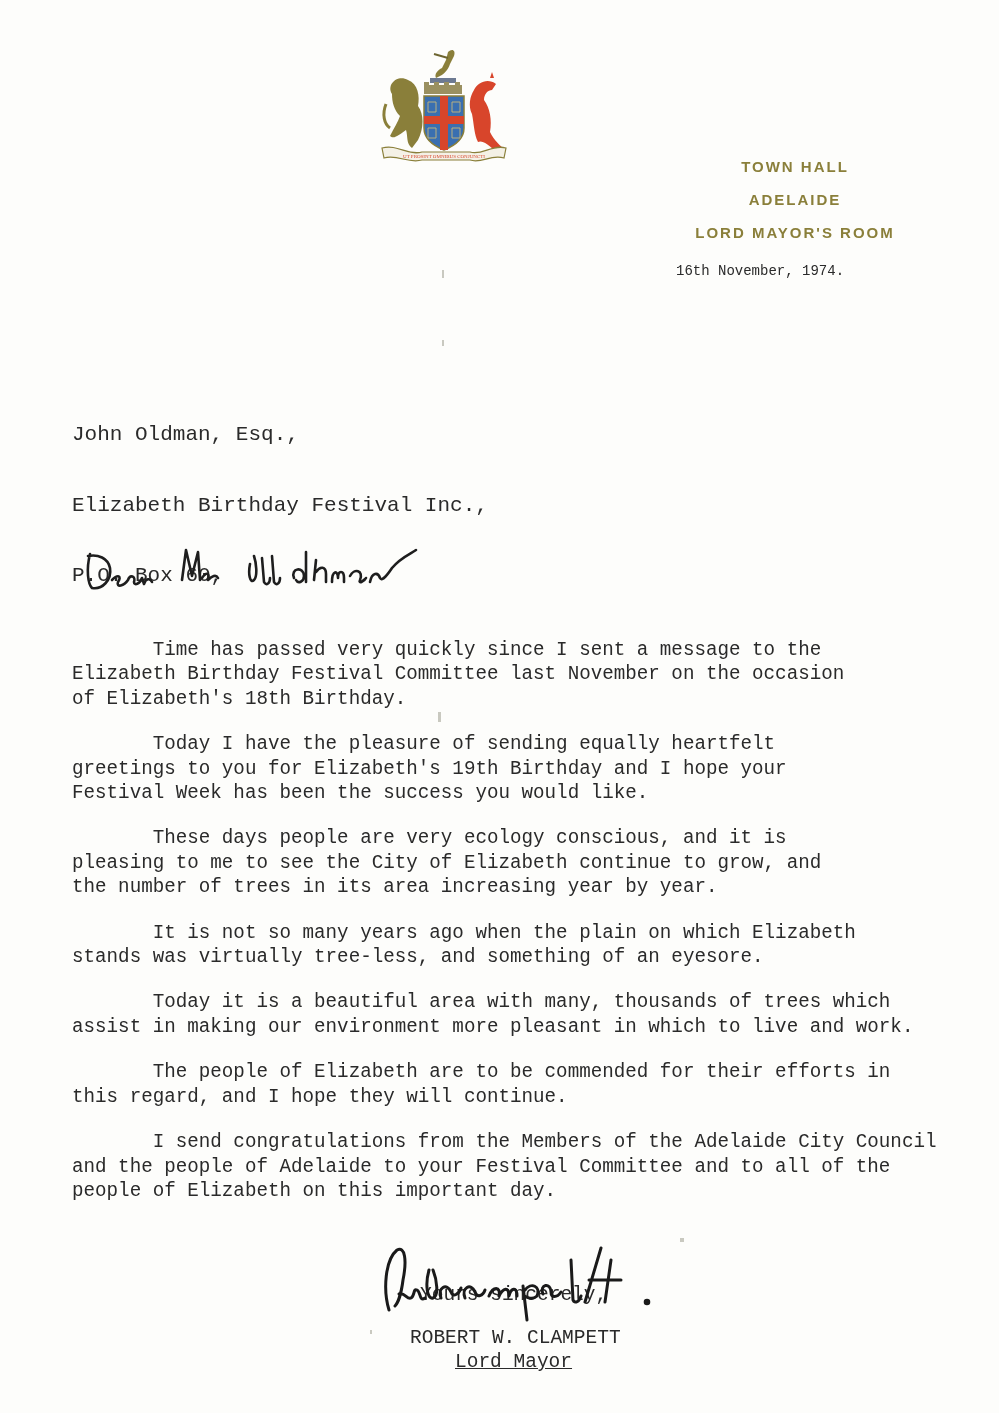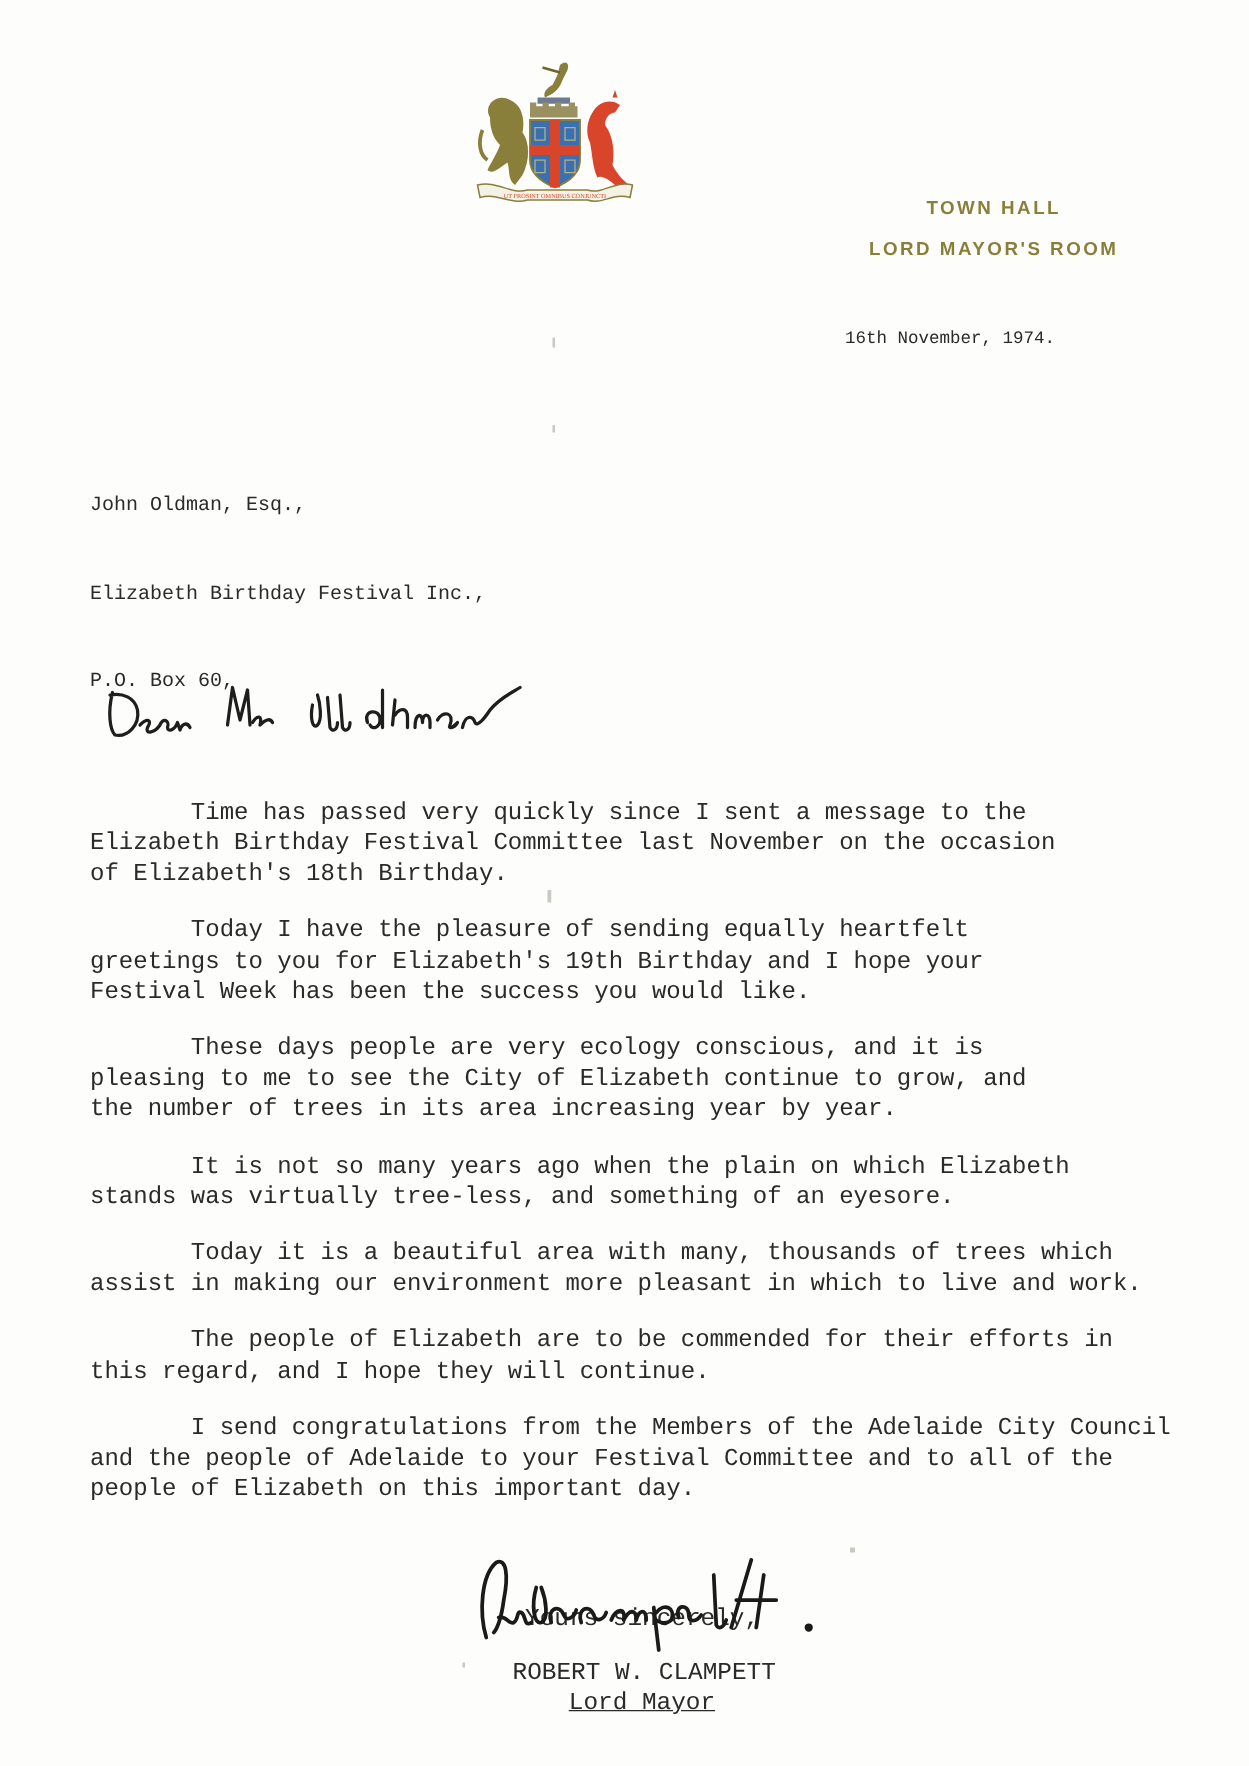--- a/index.html
+++ b/index.html
@@ -20,22 +20,22 @@
       color: #8a7f3a;
       font-size: 15px;
       letter-spacing: 2px;
     }
     .letterhead div { height: 33px; line-height: 33px; }
     .date {
       position: absolute; left: 676px; top: 263px;
       font-size: 14px; letter-spacing: 0px;
     }
     .address {
-      position: absolute; left: 72px; top: 346px;
-      font-size: 16px; line-height: 23.5px;
+      position: absolute; left: 72px; top: 376px;
+      font-size: 21px; line-height: 23.5px;
       white-space: pre;
     }
     .address .u { text-decoration: underline; }
     .salutation { position: absolute; left: 82px; top: 540px; width: 360px; height: 60px; }
     .body-text {
       position: absolute; left: 72px; top: 638px; width: 900px;
       font-family: "Liberation Mono", "DejaVu Sans Mono", monospace;
       font-size: 19.5px; line-height: 24.4px;
       transform: scaleX(0.985); transform-origin: left top;
     }
@@ -84,20 +84,21 @@
     <path d="M96 46 C100 38 110 34 118 40 L114 46 C110 46 106 50 106 56 C112 64 114 76 112 88 C116 96 122 102 128 106 L118 108 C110 100 104 96 100 98 C96 90 96 80 94 70 C90 62 92 52 96 46 Z" fill="#d8452b"></path>
     <path d="M112 34 L114 28 L116 34" fill="#d8452b"></path>
 
     <path d="M4 104 C20 100 30 112 44 108 L92 108 C104 112 114 100 128 104 L126 114 C112 110 104 120 92 116 L44 116 C30 120 20 110 6 114 Z" fill="#f4f1e6" stroke="#8a7f3a" stroke-width="1.2"></path>
     <text x="66" y="114" font-size="5" text-anchor="middle" fill="#d8452b" font-family="Liberation Serif, serif">UT PROSINT OMNIBUS CONJUNCTI</text>
   </svg>
 </div>
 
 <div class="letterhead">
   <div>TOWN HALL</div>
+  <div>ADELAIDE</div>
   <div>LORD MAYOR'S ROOM</div>
 </div>
 
 <div class="date">16th November, 1974.</div>
 
 <div class="address">
   <div>John Oldman, Esq.,</div>
   <div>Elizabeth Birthday Festival Inc.,</div>
   <div>P.O. Box 60,</div>
 </div>

